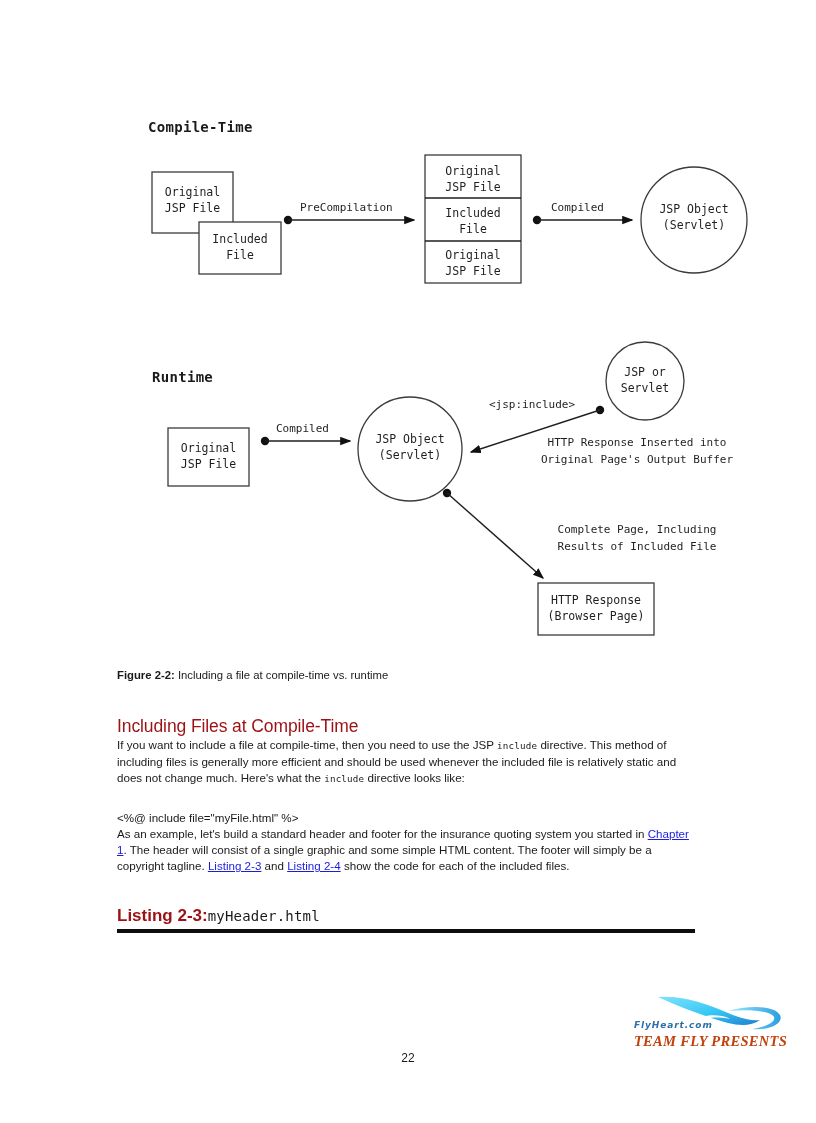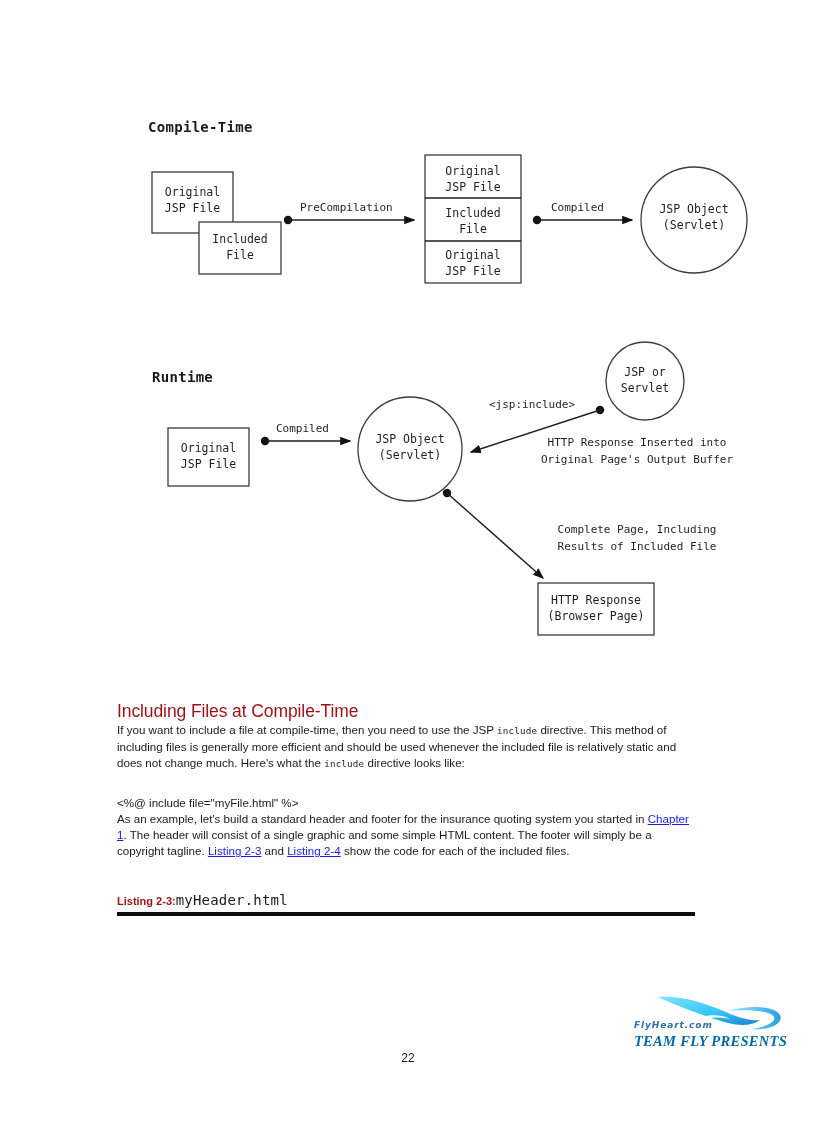--- a/index.html
+++ b/index.html
@@ -115,21 +115,21 @@
   .para-2 { margin-top: 25px; }
   a.doc-link {
     color: #1c1ce0;
     text-decoration: underline;
   }
 
   .listing-row {
     margin-top: 32px;
   }
   .listing-label {
-    font-size: 11px;
+    font-size: 17px;
     font-weight: bold;
     color: #9c1114;
   }
   .listing-file {
     font-family: "DejaVu Sans Mono", monospace;
     font-size: 14px;
     color: #1a1a1a;
     letter-spacing: 0.2px;
   }
   .listing-rule {
@@ -167,21 +167,21 @@
   }
   .teamfly-word {
     position: absolute;
     left: 0;
     top: 40px;
     width: 165px;
     text-align: center;
     font-family: "Liberation Serif", serif;
     font-size: 14.5px;
     font-weight: bold;
-    color: #0369a1;
+    color: #c2410c;
     letter-spacing: 0.3px;
   }
 </style>
 </head>
 <body>
 
 <div class="page">
 
   <div class="figure-area">
     <svg class="diagram-svg" width="816" height="660" viewBox="0 0 816 660">
@@ -257,20 +257,23 @@
       <text class="dg-label" x="637" y="550" text-anchor="middle">Results of Included File</text>
 
       <rect class="dg-rect" x="538" y="583" width="116" height="52"></rect>
       <text class="dg-box-text" x="596" y="604" text-anchor="middle">HTTP Response</text>
       <text class="dg-box-text" x="596" y="620" text-anchor="middle">(Browser Page)</text>
     </svg>
   </div>
 
   <div class="content">
 
+    <p class="fig-caption">
+      <span class="fig-num">Figure 2-2:</span><span> Including a file at compile-time vs. runtime</span>
+    </p>
 
     <h2 class="section-heading">Including Files at Compile-Time</h2>
 
     <p class="body-text para-1"><span>If you want to include a file at compile-time, then you need to use the JSP </span><span class="code-inline">include</span><span> directive. This method of including files is generally more efficient and should be used whenever the included file is relatively static and does not change much. Here's what the </span><span class="code-inline">include</span><span> directive looks like:</span></p>
 
     <p class="code-block">&lt;%@ include file="myFile.html" %&gt;</p>
 
     <p class="body-text para-2"><span>As an example, let's build a standard header and footer for the insurance quoting system you started in </span><a href="#" class="doc-link">Chapter 1</a><span>. The header will consist of a single graphic and some simple HTML content. The footer will simply be a copyright tagline. </span><a href="#" class="doc-link">Listing 2-3</a><span> and </span><a href="#" class="doc-link">Listing 2-4</a><span> show the code for each of the included files.</span></p>
 
     <div class="listing-row">

